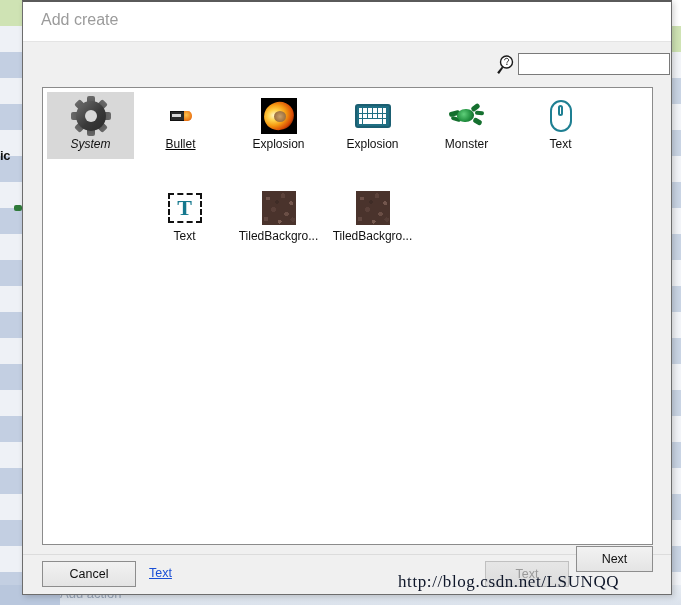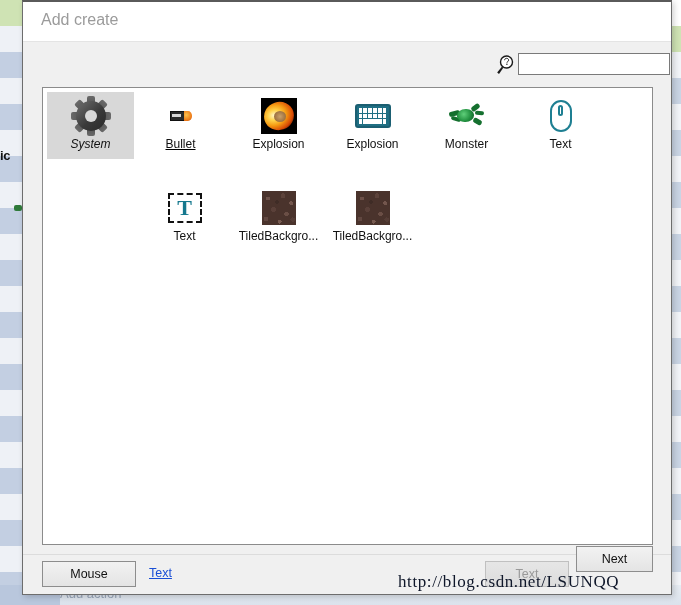--- a/index.html
+++ b/index.html
@@ -628,21 +628,21 @@
               <div class="ic-tiled"></div>
             </div>
             <div class="obj-label">TiledBackgro...</div>
           </div>
 
         </div>
       </div>
 
       <div class="footer-sep"></div>
 
-      <button class="btn btn-cancel">Mouse</button>
+      <button class="btn btn-cancel">Cancel</button>
       <a class="help-link">Text</a>
       <button class="btn btn-back" disabled="">Text</button>
       <button class="btn btn-next">Next</button>
 
     </div>
   </div>
 
   <div class="watermark">http://blog.csdn.net/LSUNQQ</div>
 
 </div>

